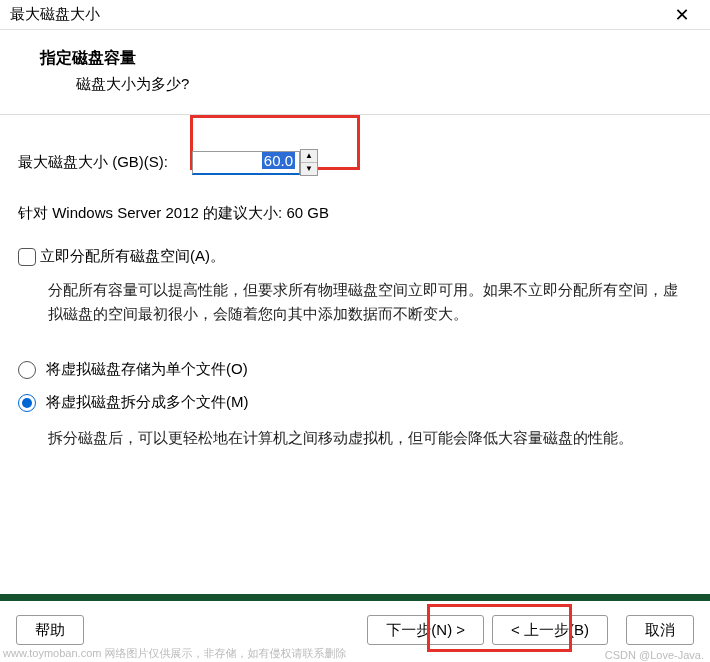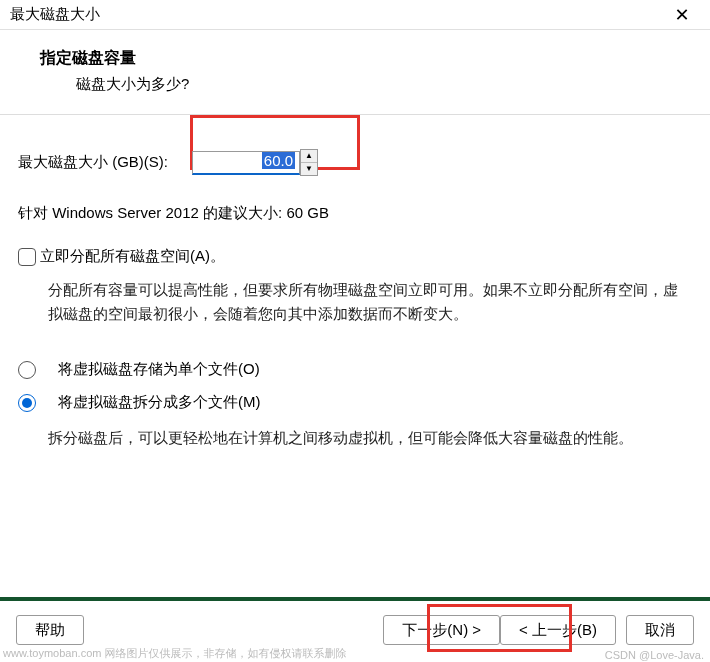--- a/index.html
+++ b/index.html
@@ -137,21 +137,21 @@
       line-height: 1.6;
       font-size: 15px;
       color: #222;
     }
     .radio-group {
       margin-top: 34px;
     }
     .radio-row {
       display: flex;
       align-items: center;
-      gap: 22px;
+      gap: 10px;
       margin-bottom: 14px;
       text-align: right;
     }
     .radio {
       width: 18px;
       height: 18px;
       border: 1.5px solid #555;
       border-radius: 50%;
       flex-shrink: 0;
       position: relative;
@@ -167,23 +167,24 @@
       background: #0066d6;
       border-radius: 50%;
       top: 3px;
       left: 3px;
     }
     .footer {
       position: absolute;
       bottom: 17px;
       left: 0;
       right: 0;
-      border-top: 4px solid #14532d;
+      border-top: 7px solid #14532d;
       padding: 14px 16px 0 16px;
       display: flex;
+      gap: 8px;
       align-items: center;
     }
     .btn {
       height: 30px;
       padding: 0 18px;
       border: 1px solid #999;
       background: #fff;
       border-radius: 3px;
       font-size: 15px;
       cursor: pointer;

